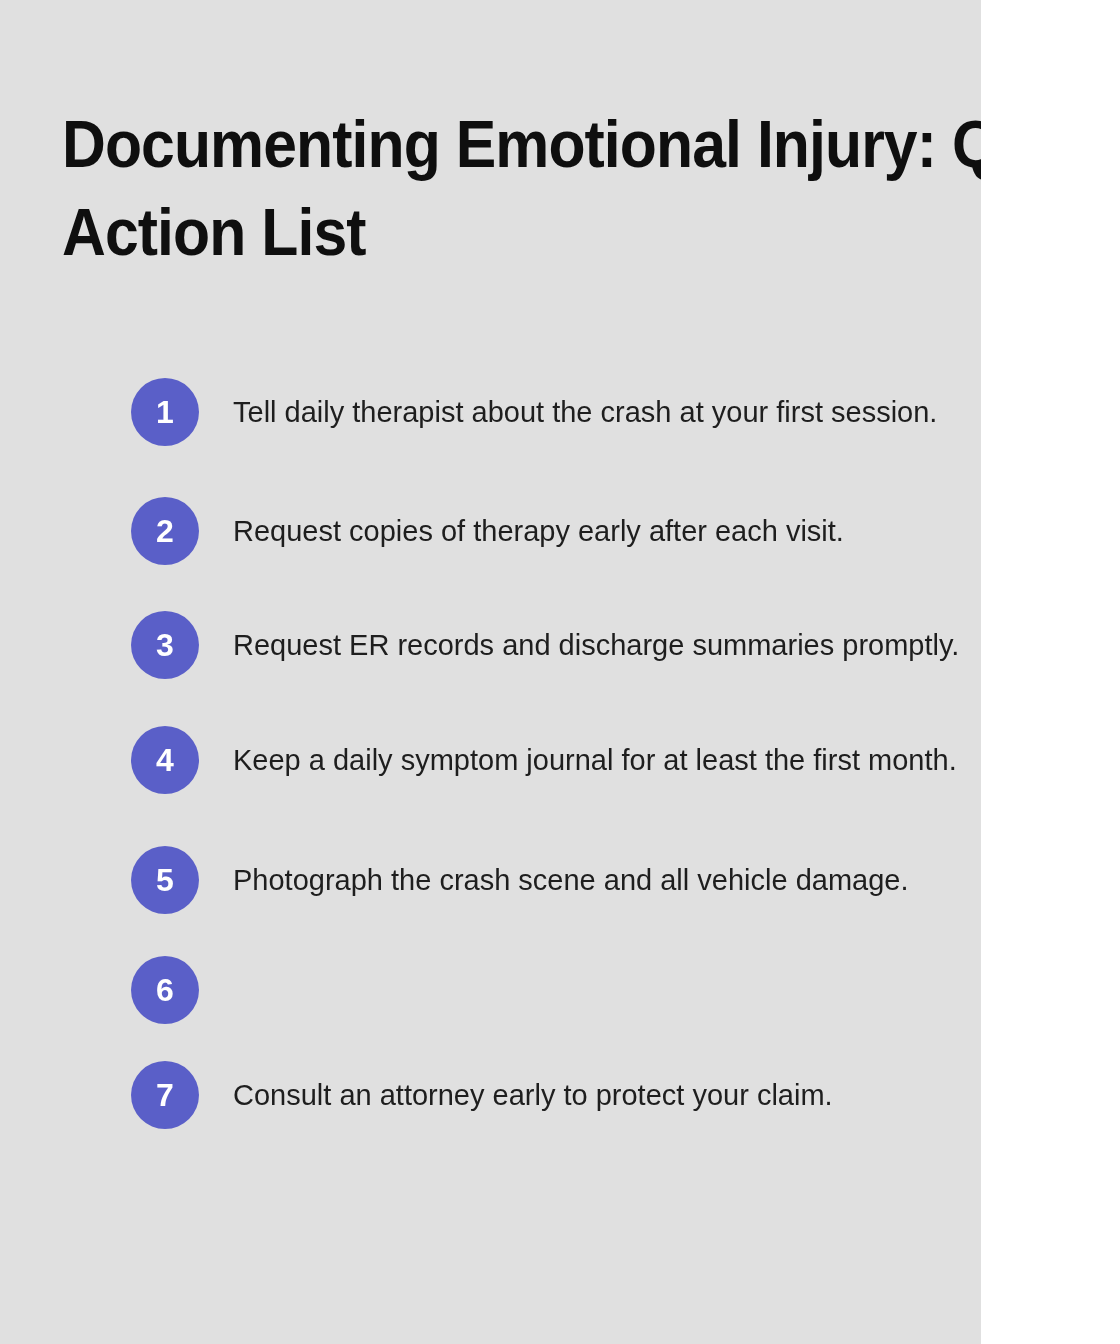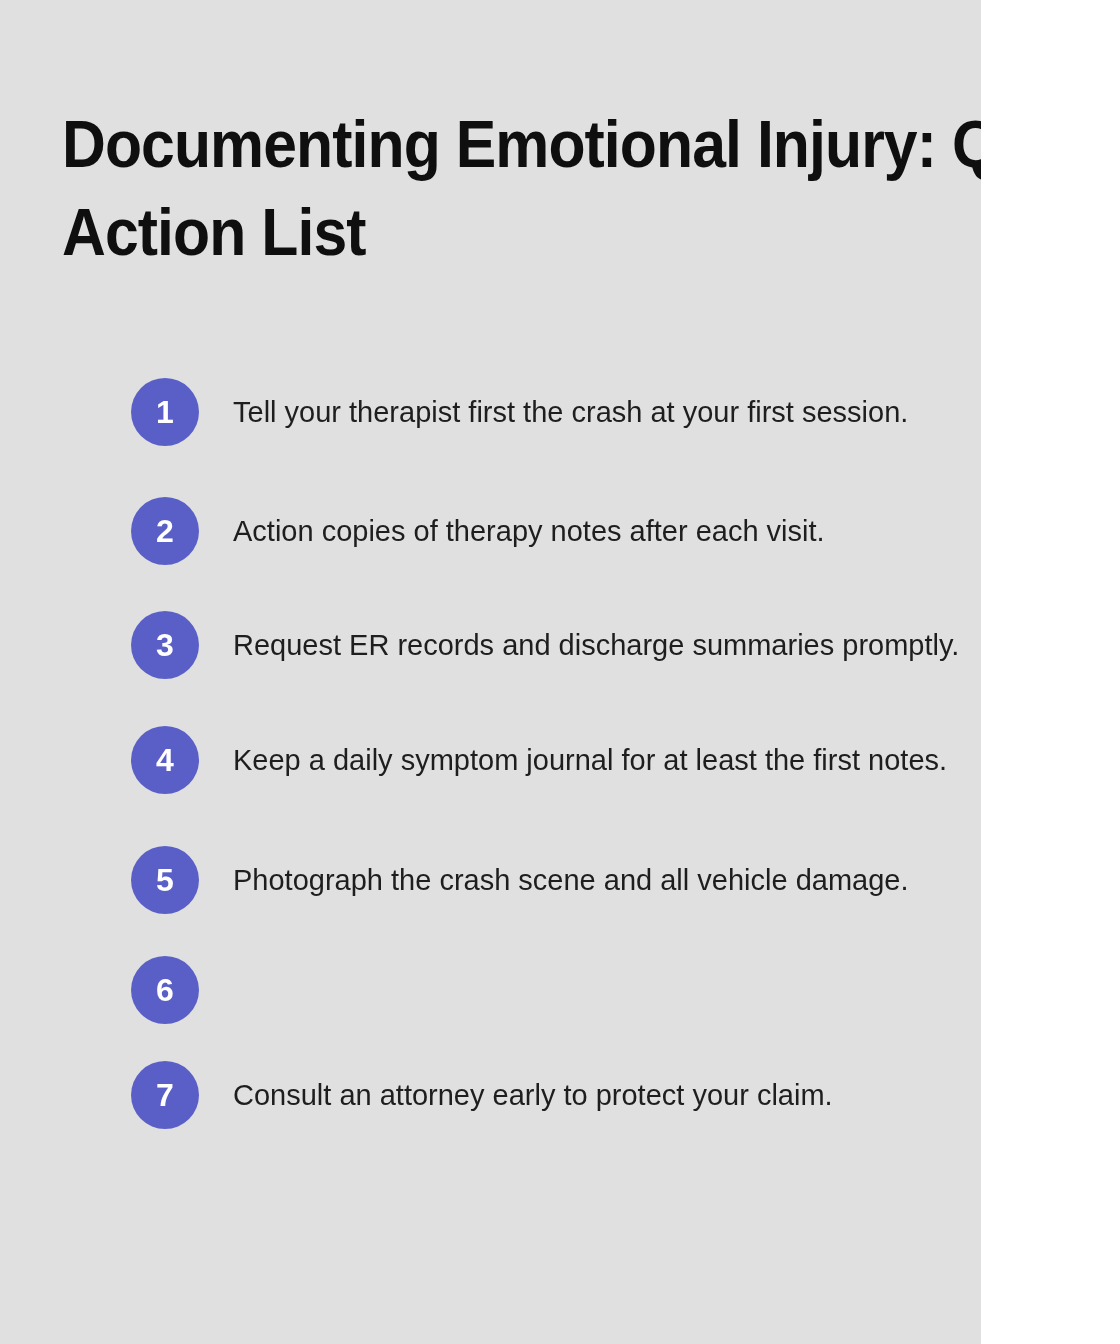--- a/index.html
+++ b/index.html
@@ -114,42 +114,42 @@
 
 <div class="page">
 
   <h1 class="title">Documenting Emotional Injury: Quick Action List</h1>
 
   <ul class="action-list" id="action-list">
     <li class="item">
       <span class="num-circle">
         <span class="num">1</span>
       </span>
-      <span class="item-text">Tell your therapist first the crash at your first session.</span>
+      <span class="item-text">Tell daily therapist about the crash at your first session.</span>
     </li>
 
     <li class="item">
       <span class="num-circle">
         <span class="num">2</span>
       </span>
-      <span class="item-text">Action copies of therapy notes after each visit.</span>
+      <span class="item-text">Request copies of therapy early after each visit.</span>
     </li>
 
     <li class="item">
       <span class="num-circle">
         <span class="num">3</span>
       </span>
       <span class="item-text">Request ER records and discharge summaries promptly.</span>
     </li>
 
     <li class="item">
       <span class="num-circle">
         <span class="num">4</span>
       </span>
-      <span class="item-text">Keep a daily symptom journal for at least the first notes.</span>
+      <span class="item-text">Keep a daily symptom journal for at least the first month.</span>
     </li>
 
     <li class="item">
       <span class="num-circle">
         <span class="num">5</span>
       </span>
       <span class="item-text">Photograph the crash scene and all vehicle damage.</span>
     </li>
 
     <li class="item">

